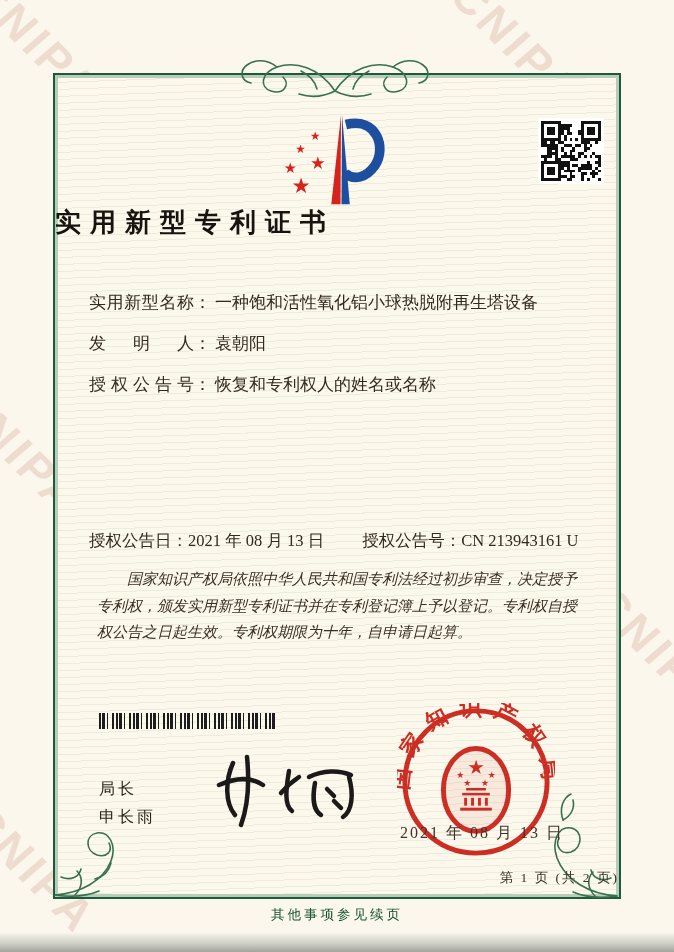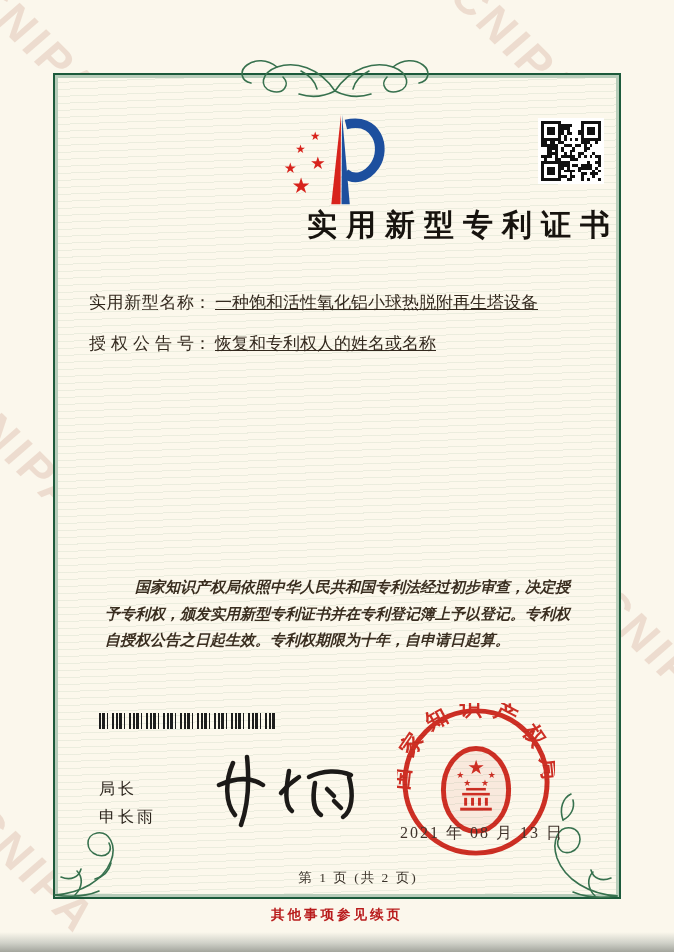--- a/index.html
+++ b/index.html
@@ -18,49 +18,49 @@
   .wm-7{left:578px;top:624px}
   
   .frame{position:absolute;left:53px;top:73px;width:564px;height:822px;
          border:2px solid #1c5a3b;box-shadow:inset 0 0 0 3px #b7cdba;
          background-color:#fcf8ec;
          background-image:repeating-linear-gradient(178deg,rgba(140,172,142,.15) 0 1px,rgba(0,0,0,0) 1px 7px);}
   .cert-no{position:absolute;left:27px;top:38px;font-size:15px;letter-spacing:2px;color:#3a332a;}
   .logo{position:absolute;left:228px;top:34px;width:118px;height:102px;}
   .qr{position:absolute;left:483px;top:43px;width:66px;height:66px;background:#fff;padding:3px;box-sizing:border-box;}
   .qr svg{width:100%;height:100%;display:block;}
-  .title{position:absolute;left:0;top:130px;width:100%;text-align:right;
-         font-size:30px;font-weight:700;letter-spacing:9px;color:#17130e;}
+  .title{position:absolute;left:0;top:130px;width:100%;text-align:left;
+         font-size:26px;font-weight:700;letter-spacing:9px;color:#17130e;}
   
-  .fields{position:absolute;left:34px;top:217px;width:510px;font-size:17px;color:#33291e;text-decoration:underline;}
+  .fields{position:absolute;left:34px;top:217px;width:510px;font-size:17px;color:#33291e;}
   .frow{line-height:22px;margin-bottom:19px;white-space:nowrap;}
   .flabel{display:inline-block;width:105px;text-align:justify;text-align-last:justify;vertical-align:top;}
   .fcolon{display:inline-block;margin-right:4px;}
   .grant{position:absolute;left:34px;top:455px;width:520px;font-size:16.5px;white-space:nowrap;color:#33291e;}
   .grant .gap{display:inline-block;width:38px;}
   .body-text{position:absolute;left:34px;top:483px;width:506px;font-size:15px;line-height:1.78;
              color:#3a2e20;font-style:italic;}
-  .body-text p{margin:16px;text-indent:2em;font-weight:bold;}
+  .body-text p{margin:8px;text-indent:2em;}
   .barcode{position:absolute;left:44px;top:638px;width:176px;height:16px;
            background:repeating-linear-gradient(90deg,#1d1d1d 0 2px,transparent 2px 3px,
             #1d1d1d 3px 6px,transparent 6px 8px,#1d1d1d 8px 9px,transparent 9px 13px,
             #1d1d1d 13px 15px,transparent 15px 17px);}
   .signer{position:absolute;left:44px;top:700px;font-size:16px;letter-spacing:3px;line-height:28px;color:#2c251d;}
   .signature{position:absolute;left:148px;top:676px;width:160px;height:80px;}
   .seal{position:absolute;left:342px;top:628px;width:158px;height:158px;mix-blend-mode:multiply;opacity:.95;}
   .seal-date{position:absolute;left:345px;top:748px;width:175px;font-size:16px;letter-spacing:2px;
              color:#40332b;z-index:3;}
-  .page-info{position:absolute;left:0;top:794px;width:100%;text-align:center;font-size:13.5px;
-             letter-spacing:2px;color:#3a332a;padding-left:21px;}
+  .page-info{position:absolute;left:0;top:794px;width:100%;text-align:right;font-size:13.5px;
+             letter-spacing:2px;color:#3a332a;}
   .orn{position:absolute;pointer-events:none;}
   .orn-top{left:150px;top:-18px;width:260px;height:42px;}
   .orn-bl{left:-4px;top:742px;width:92px;height:82px;}
   .orn-br{right:-4px;bottom:-3px;width:88px;height:110px;transform:scaleX(-1);}
   .footer-note{position:absolute;left:0;top:906px;width:100%;text-align:center;
-               font-size:13.5px;letter-spacing:3px;color:#b91c1c;font-weight:bold;}
+               font-size:13.5px;letter-spacing:3px;color:#14532d;}
   .photo-edge{position:absolute;left:0;right:0;bottom:0;height:20px;
               background:linear-gradient(to bottom,rgba(170,172,165,0) 0%,rgba(193,196,188,.75) 55%,#a3a59d 100%);}
 </style>
 </head>
 <body>
 
 <div id="page">
 
   <span class="wm wm-1">CNIPA</span>
   <span class="wm wm-2">CNIPA</span>
@@ -361,24 +361,30 @@
         </svg>
     </div>
 
     <div class="title">实用新型专利证书</div>
 
     <div class="fields">
       <div class="frow">
         <span class="flabel">实用新型名称</span><span class="fcolon">：</span><span>一种饱和活性氧化铝小球热脱附再生塔设备</span>
       </div>
       <div class="frow">
+        <span class="flabel">发明人</span><span class="fcolon">：</span><span>袁朝阳</span>
+      </div>
+      <div class="frow">
         <span class="flabel">授权公告号</span><span class="fcolon">：</span><span>恢复和专利权人的姓名或名称</span>
       </div>
     </div>
 
+    <div class="grant">
+      <span>授权公告日</span><span>：</span><span>2021 年 08 月 13 日</span><span class="gap"></span><span>授权公告号</span><span>：</span><span>CN 213943161 U</span>
+    </div>
 
     <div class="body-text">
       <p>国家知识产权局依照中华人民共和国专利法经过初步审查，决定授予专利权，颁发实用新型专利证书并在专利登记簿上予以登记。专利权自授权公告之日起生效。专利权期限为十年，自申请日起算。</p>
     </div>
 
     <div class="barcode"></div>
 
     <div class="signer">
       <div>局长</div>
       <div>申长雨</div>

